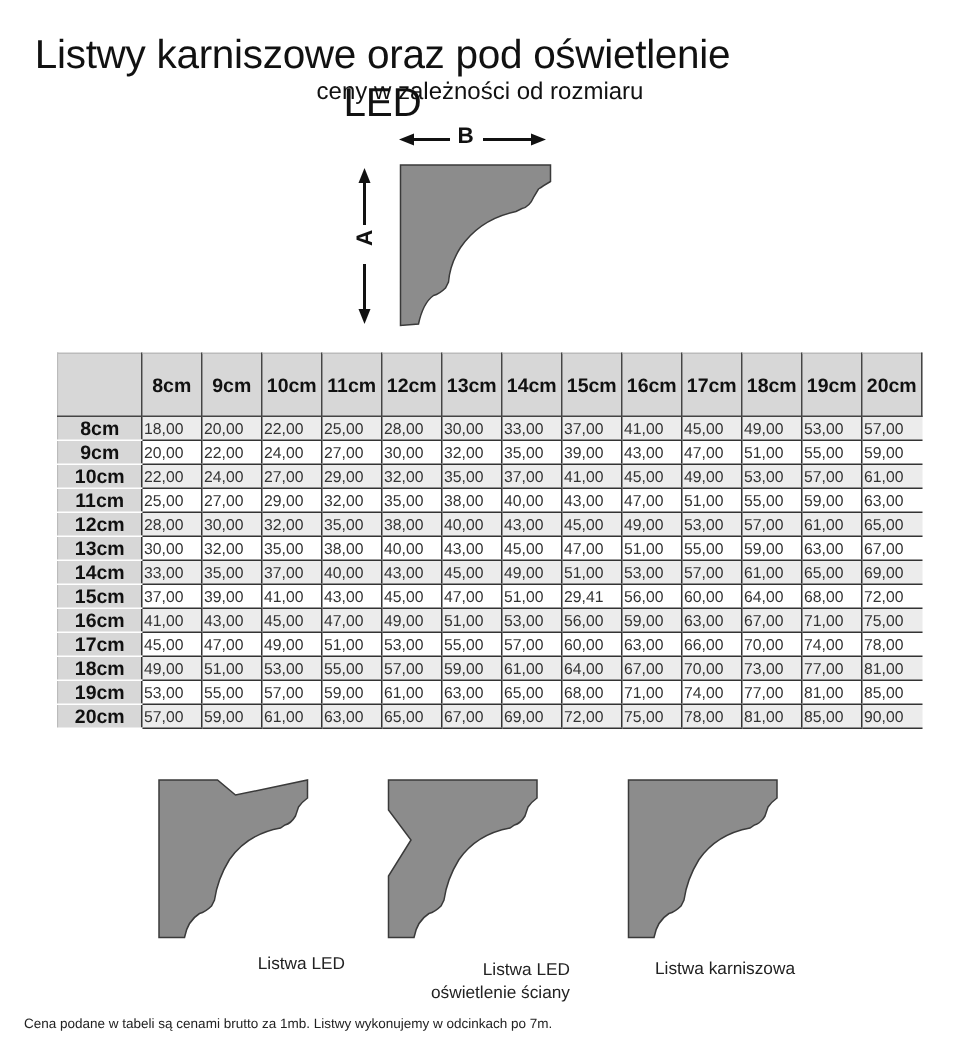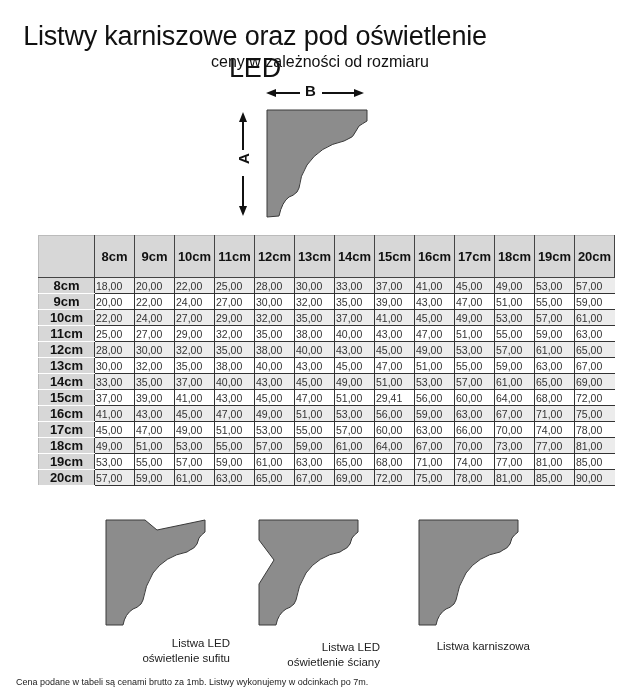--- a/index.html
+++ b/index.html
@@ -297,21 +297,20 @@
 </svg>
 <svg class="profile" style="left:258px;top:518px" width="120" height="110" viewBox="0 0 120 110">
   <path d="M1,2 L100,2 L100,14 Q96,17 94,20 L92,26 Q89,31 85,32 L82,34 Q60,38 48,55 Q40,68 38,82 L36,86 Q32,90 28,91 Q20,96 18,107 L1,107 L1,66 L16,42 L1,22 Z" fill="#8c8c8c" stroke="#3a3a3a" stroke-width="1"></path>
 </svg>
 <svg class="profile" style="left:418px;top:518px" width="120" height="110" viewBox="0 0 120 110">
   <path d="M1,2 L100,2 L100,14 Q96,17 94,20 L92,26 Q89,31 85,32 L82,34 Q60,38 48,55 Q40,68 38,82 L36,86 Q32,90 28,91 Q20,96 18,107 L1,107 Z" fill="#8c8c8c" stroke="#3a3a3a" stroke-width="1"></path>
 </svg>
 
 <div class="caption" style="left:100px;top:636px;width:130px;">
   <div>Listwa LED</div>
-  <div>oświetlenie sufitu</div>
 </div>
 <div class="caption" style="left:250px;top:640px;width:130px;">
   <div>Listwa LED</div>
   <div>oświetlenie ściany</div>
 </div>
 <div class="caption" style="left:400px;top:639px;width:130px;">
   <div>Listwa karniszowa</div>
 </div>
 
 <div class="footnote">Cena podane w tabeli są cenami brutto za 1mb. Listwy wykonujemy w odcinkach po 7m.</div>

